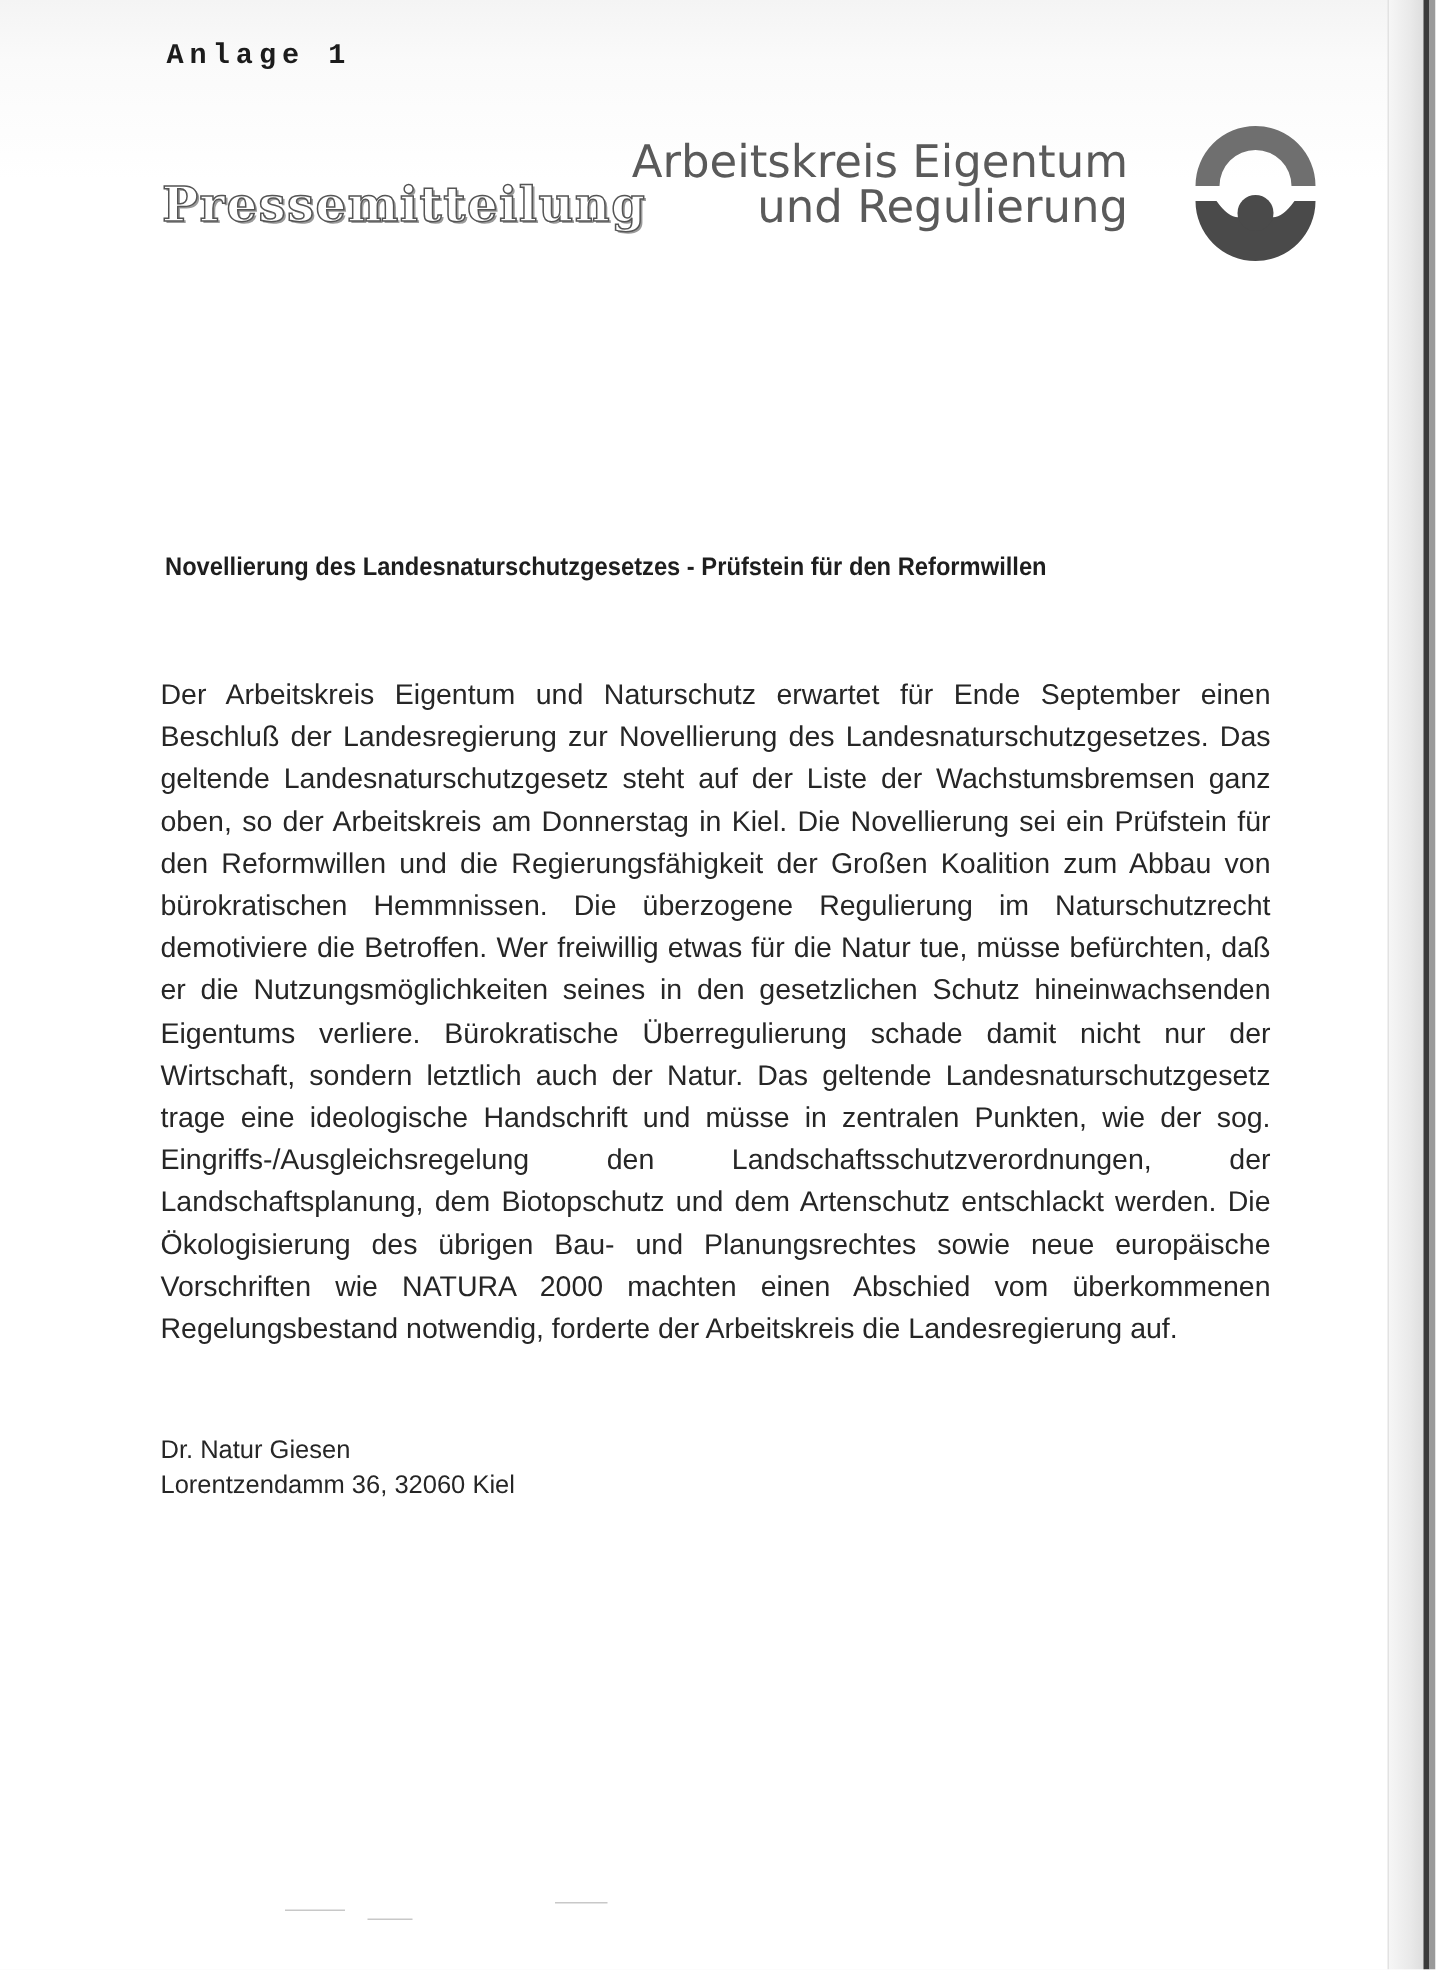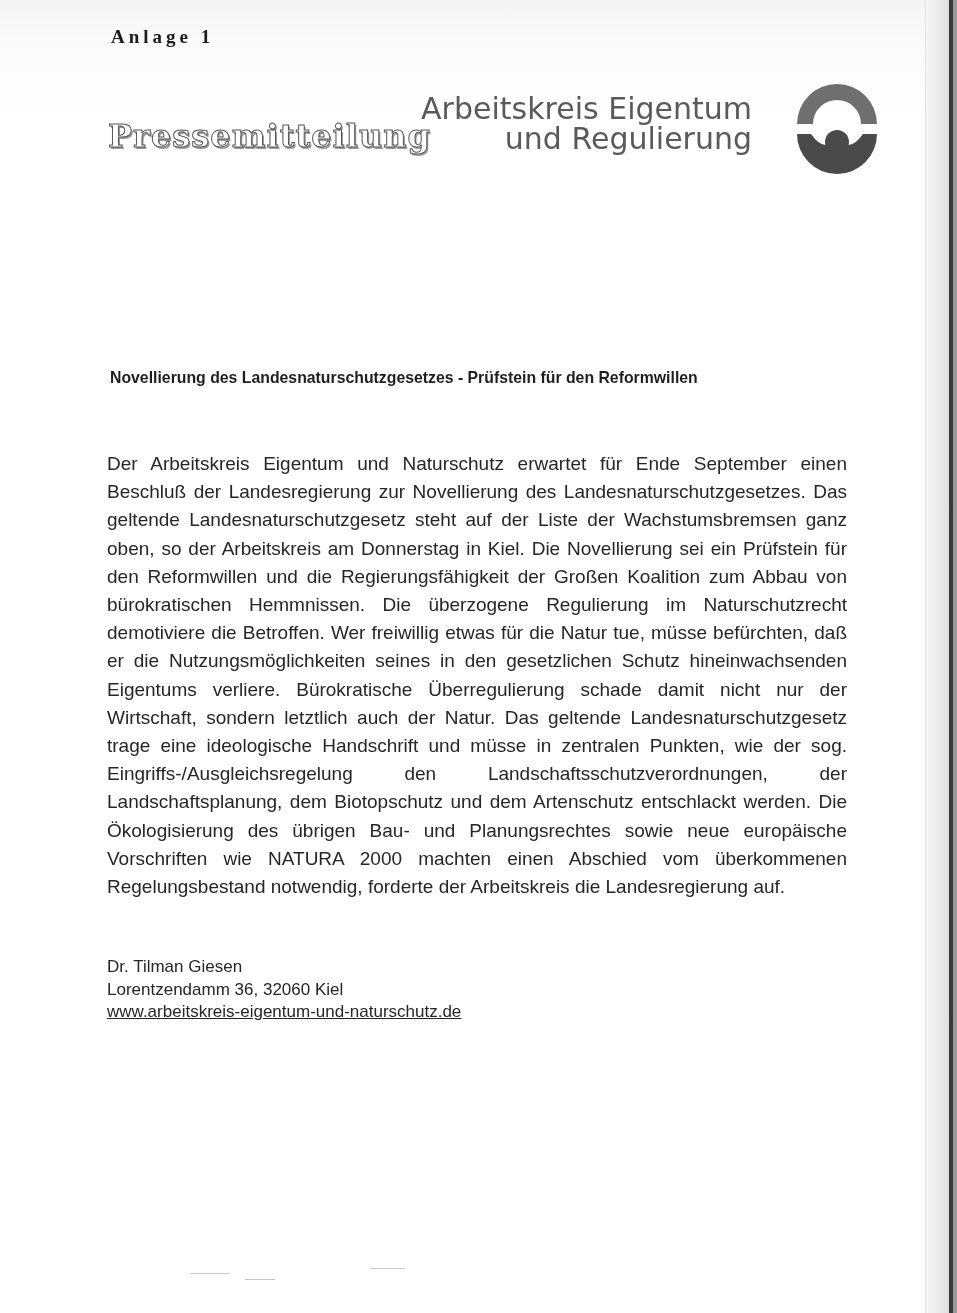--- a/index.html
+++ b/index.html
@@ -21,21 +21,21 @@
     .edge-border {
       position: absolute; left: 949px; top: 0; width: 4px; height: 1313px;
       background: #3a3a3a;
     }
     .edge-outer {
       position: absolute; left: 953px; top: 0; width: 4px; height: 1313px;
       background: #9a9a9a;
     }
     .anlage {
       position: absolute; left: 111px; top: 26px;
-      font-family: Liberation Serif, serif;
+      font-family: Liberation Mono, monospace;
       font-weight: bold; font-size: 19px; letter-spacing: 4px; color: #1c1c1c;
     }
     .presse {
       position: absolute; left: 108px; top: 117px;
       font-family: "DejaVu Serif", serif; font-weight: bold; font-size: 32px;
       color: #ffffff; letter-spacing: 1px;
       -webkit-text-stroke: 1px #555;
       text-shadow: 1.5px 1.5px 0 #9a9a9a;
       text-align: center;
     }
@@ -86,23 +86,22 @@
     <path d="M4 52 L18 52 Q28 66 36 62 L52 62 Q60 66 70 52 L84 52 A40 40 0 0 1 4 52 Z" fill="#4a4a4a"></path>
 
     <circle cx="44" cy="60" r="12" fill="#4a4a4a"></circle>
   </svg>
 
   <div class="headline">Novellierung des Landesnaturschutzgesetzes - Prüfstein für den Reformwillen</div>
 
   <div class="body-text">Der Arbeitskreis Eigentum und Naturschutz erwartet für Ende September einen Beschluß der Landesregierung zur Novellierung des Landesnaturschutzgesetzes. Das geltende Landesnaturschutzgesetz steht auf der Liste der Wachstumsbremsen ganz oben, so der Arbeitskreis am Donnerstag in Kiel. Die Novellierung sei ein Prüfstein für den Re­formwillen und die Regierungsfähigkeit der Großen Koalition zum Abbau von bürokra­tischen Hemmnissen. Die überzogene Regulierung im Naturschutzrecht demotiviere die Betroffen. Wer freiwillig etwas für die Natur tue, müsse befürchten, daß er die Nutzungsmöglichkeiten seines in den gesetzlichen Schutz hineinwachsenden Eigentums verliere. Bürokratische Überregulierung schade damit nicht nur der Wirtschaft, sondern letztlich auch der Natur. Das geltende Landesnaturschutzgesetz trage eine ideologische Handschrift und müsse in zentralen Punkten, wie der sog. Eingriffs-/Ausgleichsregelung den Landschaftsschutzverordnungen, der Landschaftsplanung, dem Biotopschutz und dem Artenschutz entschlackt werden. Die Ökologisierung des übrigen Bau- und Pla­nungsrechtes sowie neue europäische Vorschriften wie NATURA 2000 machten einen Abschied vom überkommenen Regelungsbestand notwendig, forderte der Arbeitskreis die Landesregierung auf.</div>
 
   <div class="contact">
-    <div>Dr. Tilman Giesen</div>
+    <div>Dr. Natur Giesen</div>
     <div>Lorentzendamm 36, 32060 Kiel</div>
-    <div><a>www.arbeitskreis-eigentum-und-naturschutz.de</a></div>
   </div>
 
   <div class="scan-line" style="left:190px; top:1273px; width:40px;"></div>
   <div class="scan-line" style="left:245px; top:1279px; width:30px;"></div>
   <div class="scan-line" style="left:370px; top:1268px; width:35px;"></div>
 </div>
 
 <div class="edge-strip"></div>
 <div class="edge-border"></div>
 <div class="edge-outer"></div>

